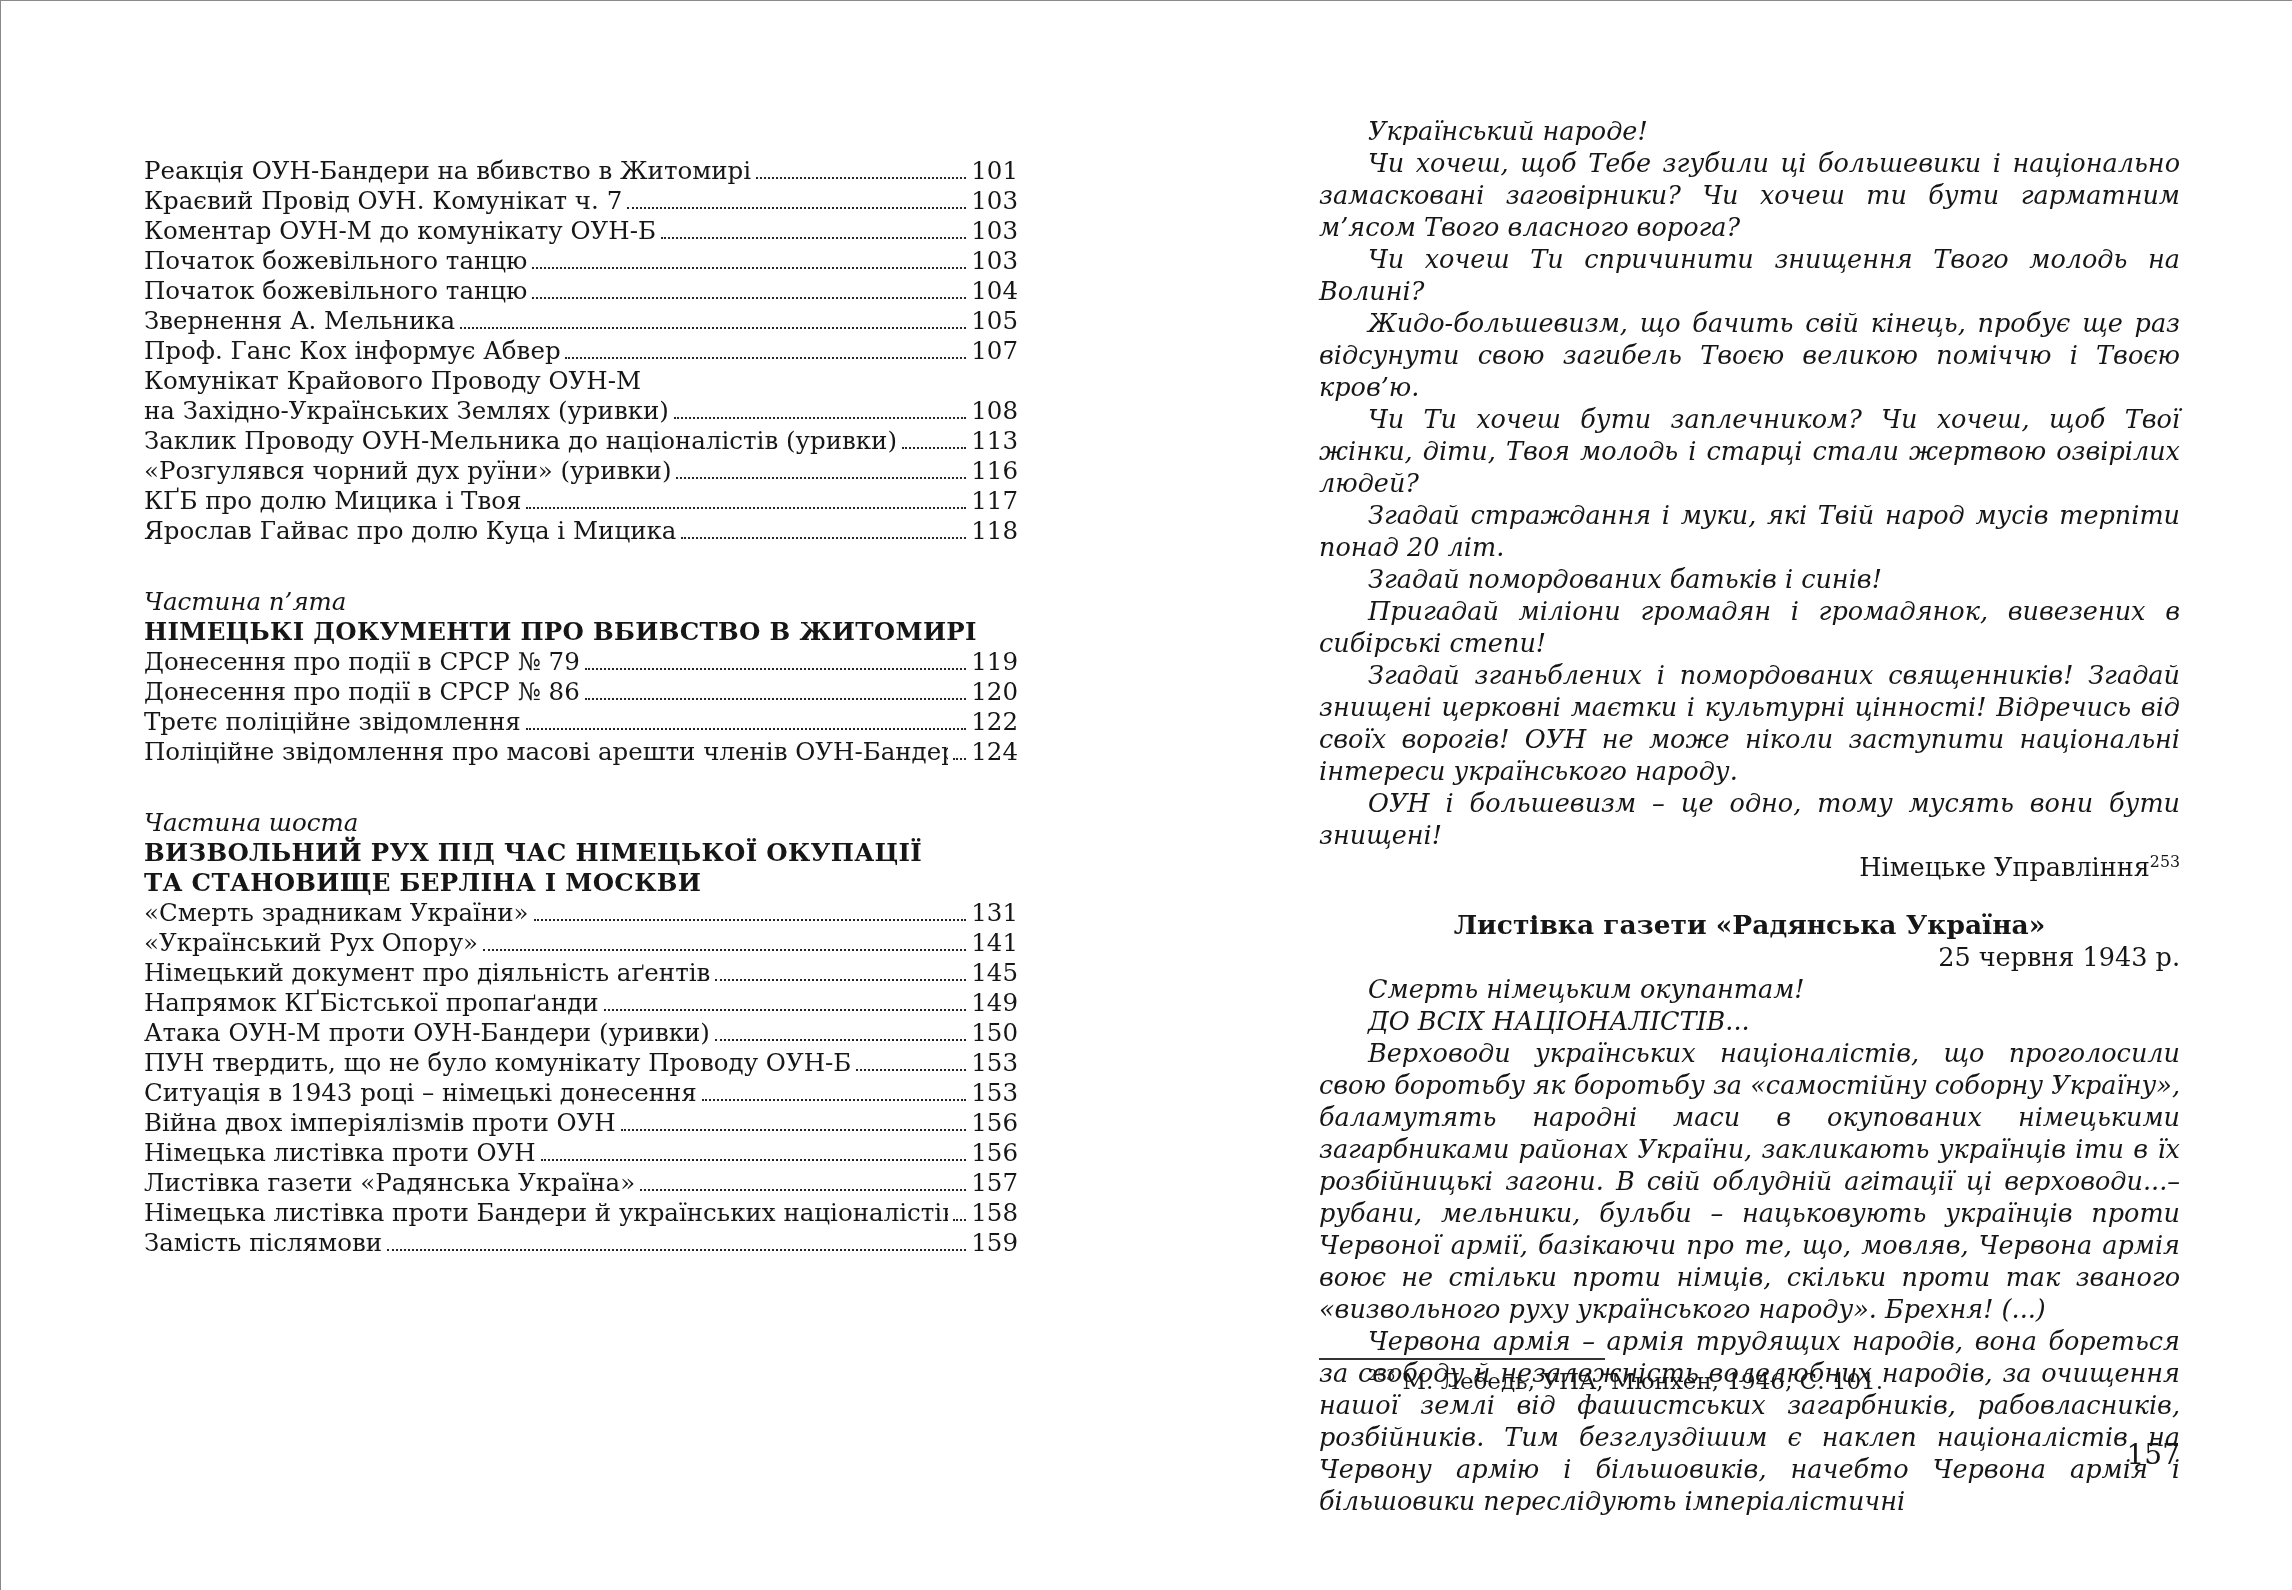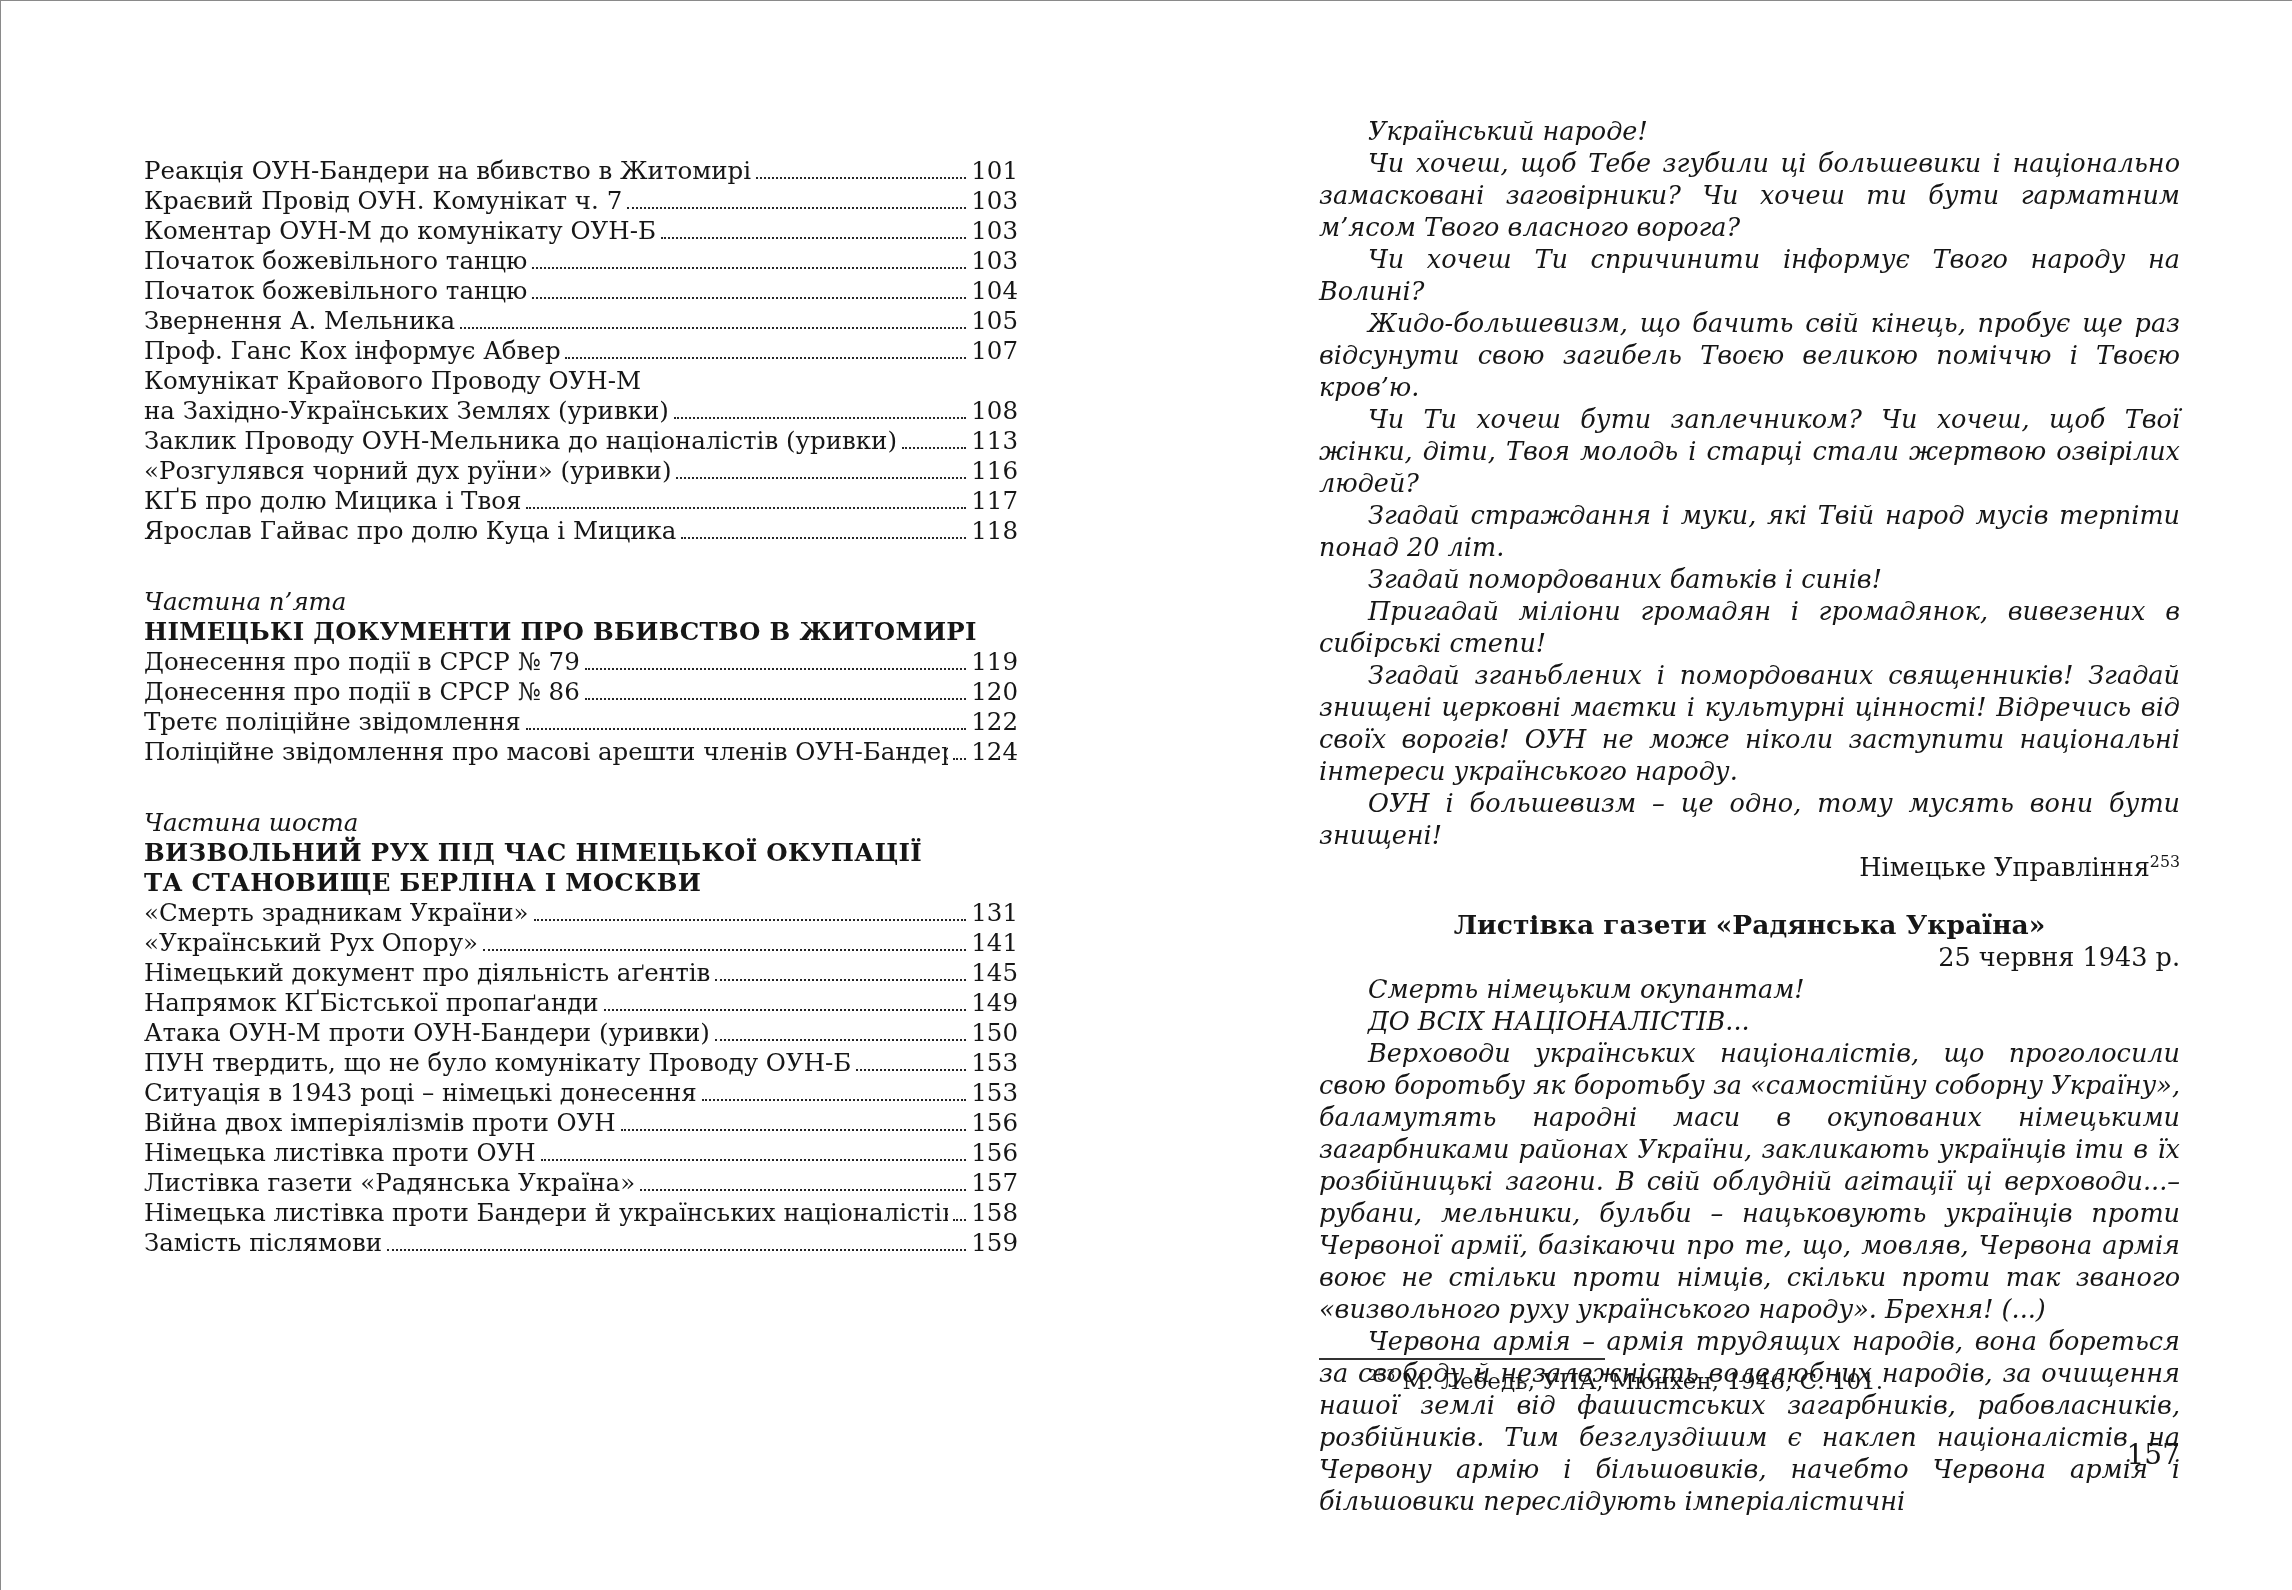--- a/index.html
+++ b/index.html
@@ -199,21 +199,21 @@
             <span class="pg">159</span>
           </div>
         </div>
     </section>
   </div>
 
   <div class="content-page">
     <div>
         <p class="bp">Український народе!</p>
         <p class="bp">Чи хочеш, щоб Тебе згубили ці большевики і національно замасковані заговірники? Чи хочеш ти бути гарматним м’ясом Твого власного ворога?</p>
-        <p class="bp">Чи хочеш Ти спричинити інформує Твого народу на Волині?</p>
+        <p class="bp">Чи хочеш Ти спричинити знищення Твого молодь на Волині?</p>
         <p class="bp">Жидо-большевизм, що бачить свій кінець, пробує ще раз відсунути свою загибель Твоєю великою поміччю і Твоєю кров’ю.</p>
         <p class="bp">Чи Ти хочеш бути заплечником? Чи хочеш, щоб Твої жінки, діти, Твоя молодь і старці стали жертвою озвірілих людей?</p>
         <p class="bp">Згадай страждання і муки, які Твій народ мусів терпіти понад 20 літ.</p>
         <p class="bp">Згадай помордованих батьків і синів!</p>
         <p class="bp">Пригадай міліони громадян і громадянок, вивезених в сибірські степи!</p>
         <p class="bp">Згадай зганьблених і помордованих священників! Згадай знищені церковні маєтки і культурні цінності! Відречись від своїх ворогів! ОУН не може ніколи заступити національні інтереси українського народу.</p>
         <p class="bp">ОУН і большевизм – це одно, тому мусять вони бути знищені!</p>
       </div>
     <p class="signature"><span>Німецьке Управління</span><sup>253</sup></p>
     <h2 class="doc-heading">Листівка газети «Радянська Україна»</h2>

